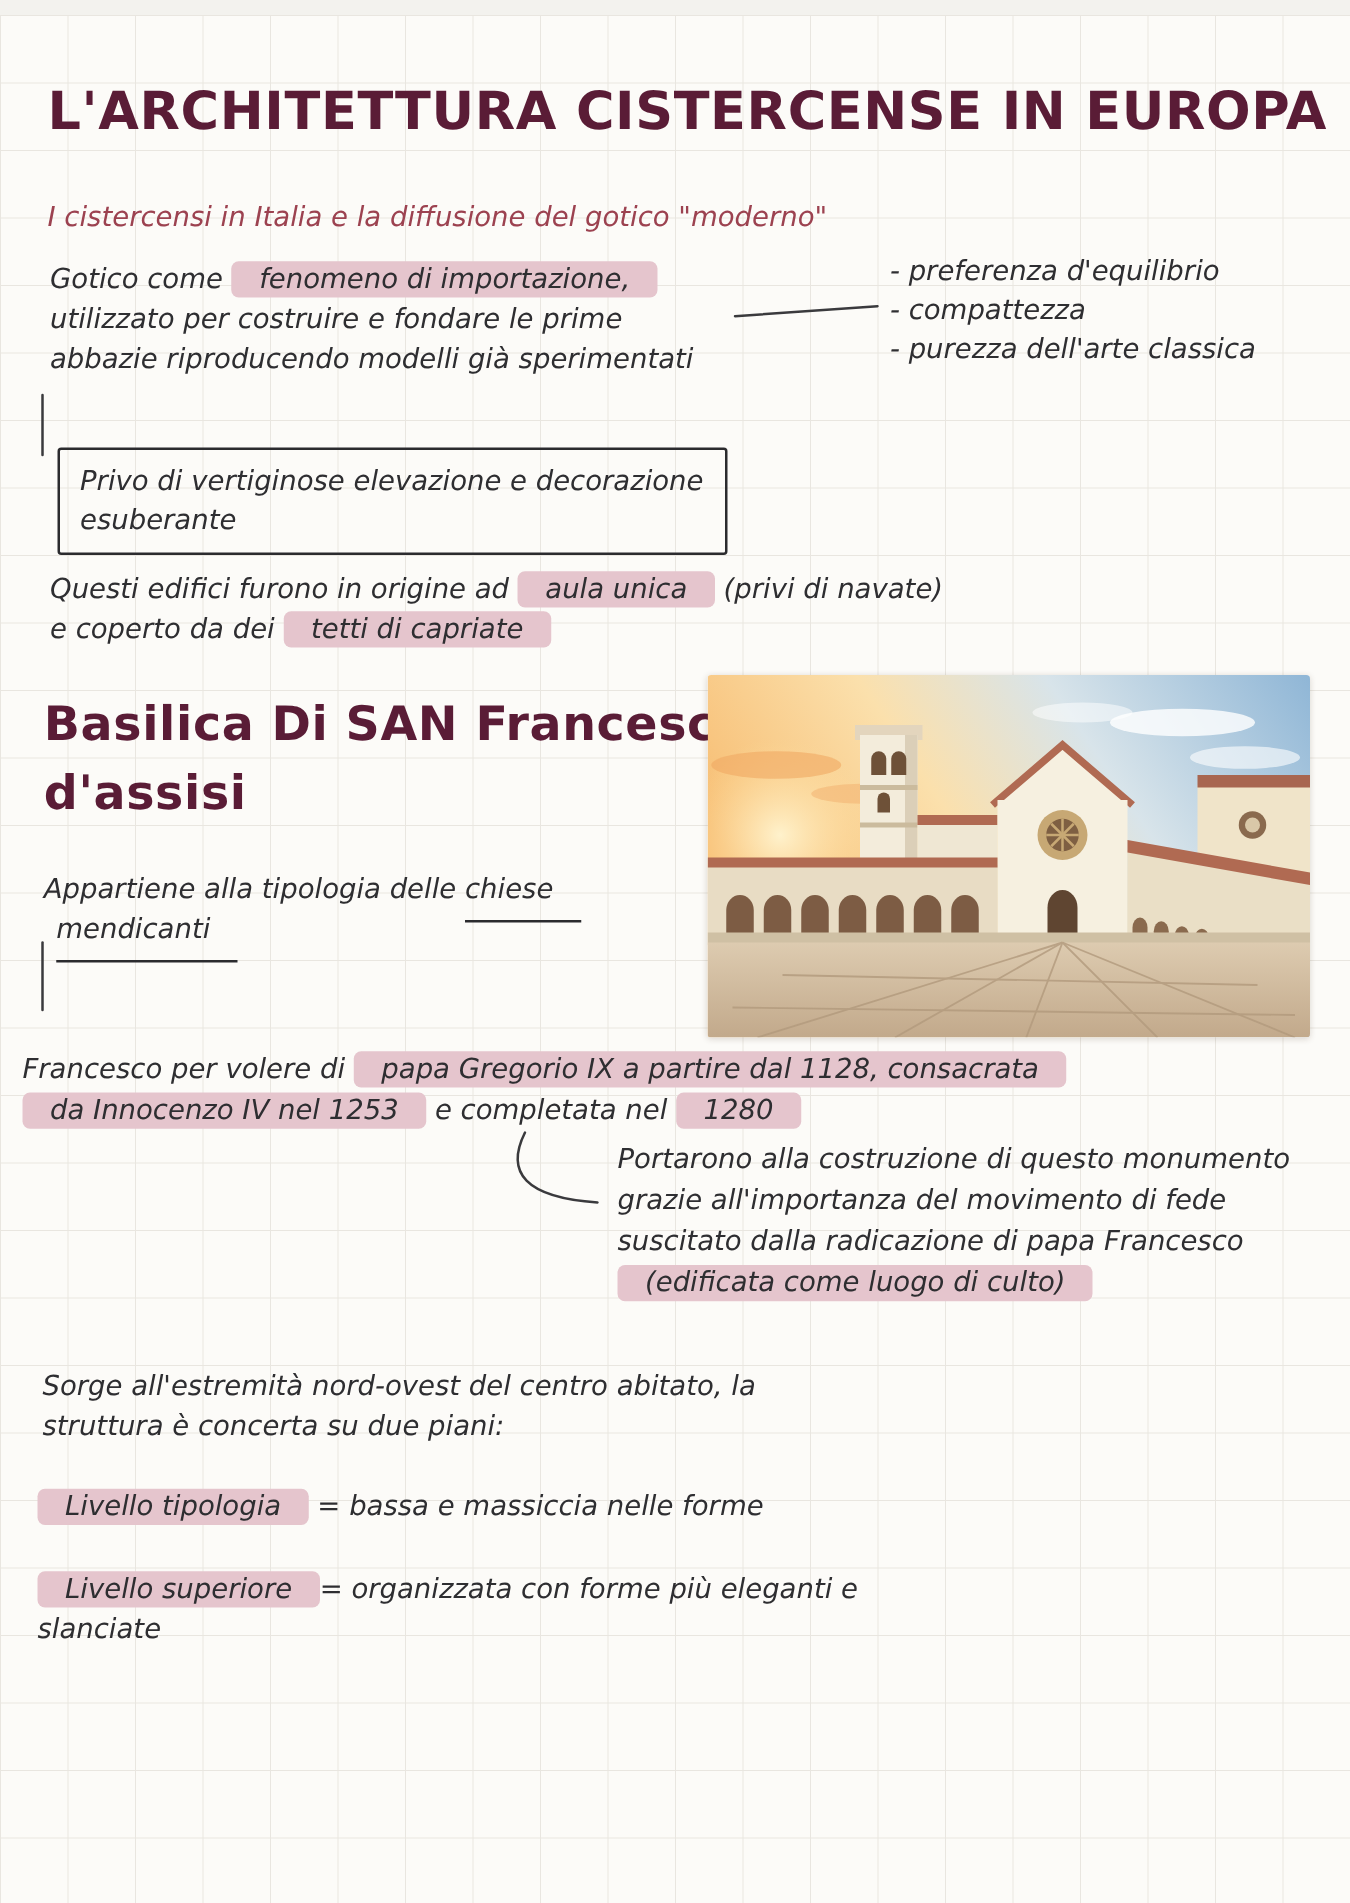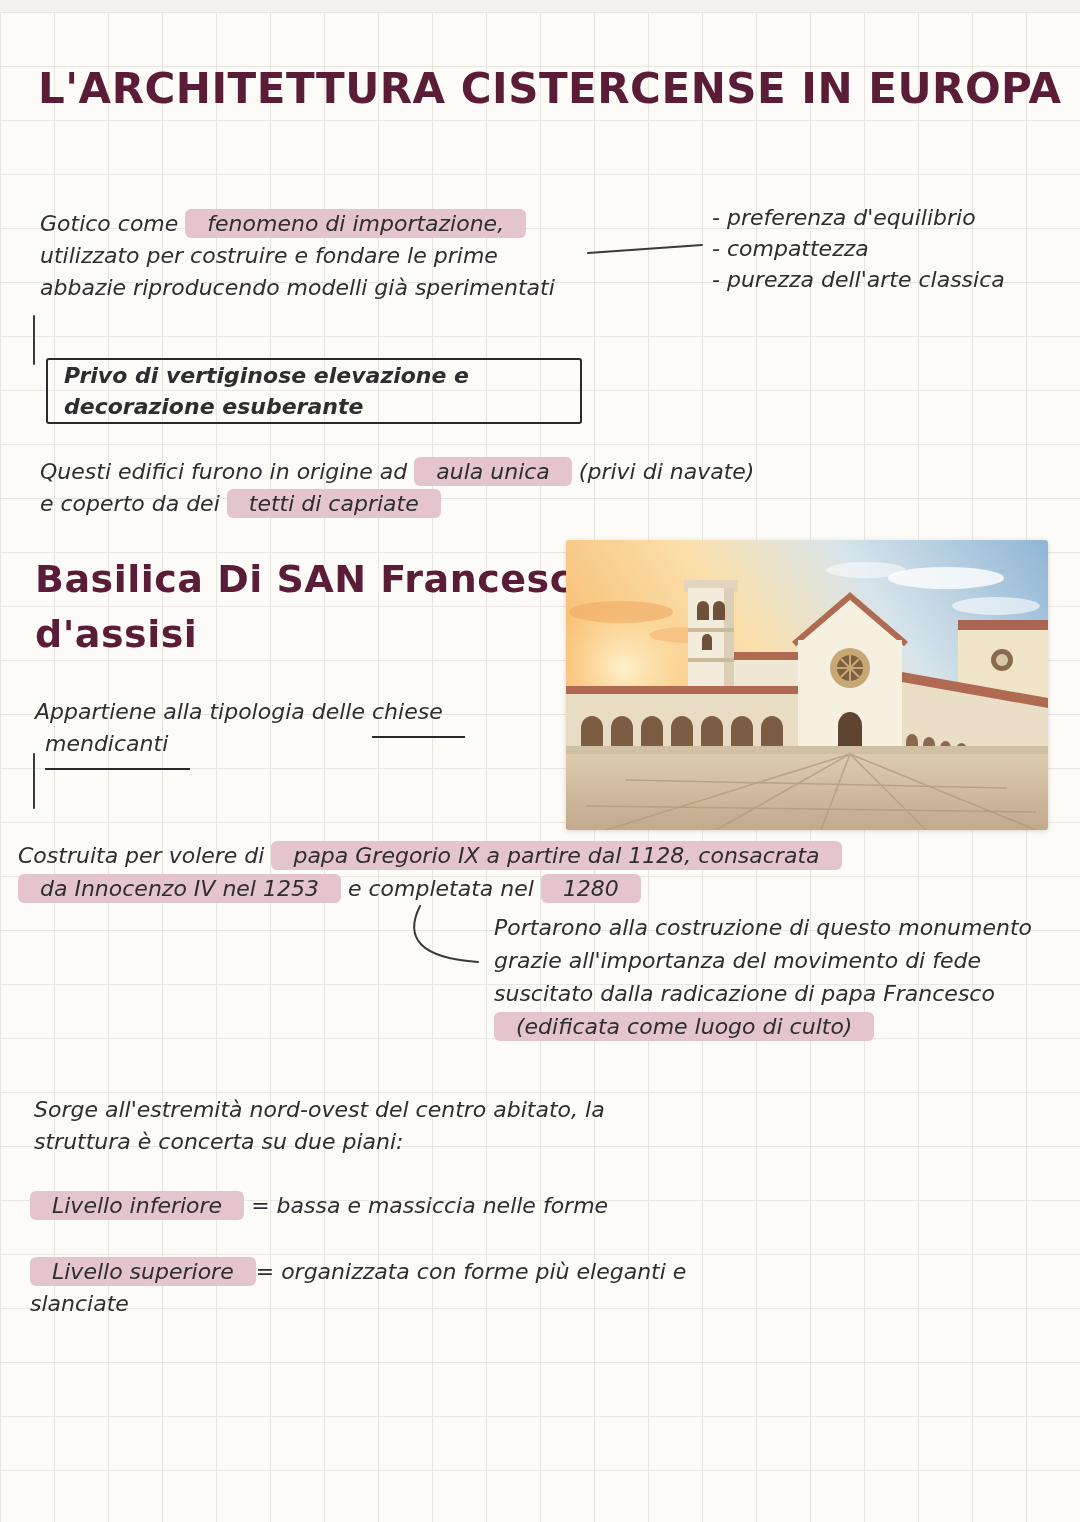--- a/index.html
+++ b/index.html
@@ -12,39 +12,40 @@
     background-size:54px 54px;
     font-family:"DejaVu Sans", sans-serif;
     overflow:hidden;
   }
   .abs{position:absolute;}
   .hw{font-style:italic;font-size:22px;color:#2e2e31;line-height:32px;white-space:nowrap;}
   .title{font-style:normal;font-weight:800;font-size:42px;color:#5a1c36;white-space:nowrap;letter-spacing:.5px;}
   .h2{font-style:normal;font-weight:800;font-size:38px;color:#5a1c36;white-space:nowrap;letter-spacing:.5px;}
   .maroon{color:#9c4250;}
   .hl{background:#e5c5cd;border-radius:6px;padding:2px 22px;}
-  .box{border:2px solid #2b2b2e;border-radius:3px;padding:0 16px;width:500px;white-space:normal;font-weight:bold;}
+  .box{border:2px solid #2b2b2e;border-radius:3px;padding:10px 16px;width:500px;white-space:normal;}
   .u{border-bottom:2px solid #2b2b2e;padding-bottom:12px;}
   .u-ext{padding-right:22px;}
   svg.strokes{position:absolute;left:0;top:0;pointer-events:none;}
   .photo{border-radius:3px;overflow:hidden;box-shadow:0 1px 5px rgba(60,40,20,.18);line-height:0;}
 </style>
 </head>
 <body>
 
 <div class="page">
 
   <svg class="strokes" width="1080" height="1522" viewBox="0 0 1080 1522">
     <path d="M588 241 L702 233" stroke="#3a3a3d" stroke-width="2" stroke-linecap="round" fill="none"></path>
     <path d="M34 304 L34 352" stroke="#3a3a3d" stroke-width="2" stroke-linecap="round" fill="none"></path>
     <path d="M34 742 L34 796" stroke="#3a3a3d" stroke-width="2" stroke-linecap="round" fill="none"></path>
     <path d="M420 894 C404 926 420 946 478 950" stroke="#3a3a3d" stroke-width="2" stroke-linecap="round" fill="none"></path>
   </svg>
 
   <div class="abs title" style="left:38px;top:52px">L'ARCHITETTURA CISTERCENSE IN EUROPA</div>
+  <div class="abs hw maroon" style="left:38px;top:147px">I cistercensi in Italia e la diffusione del gotico "moderno"</div>
 
   <div class="abs hw" style="left:40px;top:196px"><span>Gotico come </span><span class="hl">fenomeno di importazione,</span></div>
   <div class="abs hw" style="left:40px;top:260px">abbazie riproducendo modelli già sperimentati</div>
   <div class="abs hw" style="left:40px;top:228px">utilizzato per costruire e fondare le prime</div>
 
   <div class="abs hw" style="left:712px;top:190px;line-height:31px">
     <div>- preferenza d'equilibrio</div>
     <div>- compattezza</div>
     <div>- purezza dell'arte classica</div>
   </div>
@@ -156,29 +157,29 @@
           <line x1="60" y1="240" x2="440" y2="248"></line>
           <line x1="20" y1="266" x2="470" y2="272"></line>
         </g>
       </g>
     </svg>
   </div>
 
   <div class="abs hw" style="left:35px;top:684px"><span>Appartiene alla tipologia delle </span><span class="u u-ext">chiese</span></div>
   <div class="abs hw" style="left:45px;top:716px"><span class="u u-ext">mendicanti</span></div>
 
-  <div class="abs hw" style="left:18px;top:828px"><span>Costruita per volere di </span><span class="hl">papa Gregorio IX a partire dal 1128, consacrata</span></div>
+  <div class="abs hw" style="left:18px;top:828px"><span>Francesco per volere di </span><span class="hl">papa Gregorio IX a partire dal 1128, consacrata</span></div>
   <div class="abs hw" style="left:18px;top:861px"><span class="hl">da Innocenzo IV nel 1253</span><span> e completata nel </span><span class="hl">1280</span></div>
 
   <div class="abs hw" style="left:494px;top:900px">Portarono alla costruzione di questo monumento</div>
   <div class="abs hw" style="left:494px;top:933px">grazie all'importanza del movimento di fede</div>
   <div class="abs hw" style="left:494px;top:966px">suscitato dalla radicazione di papa Francesco</div>
   <div class="abs hw" style="left:494px;top:999px"><span class="hl">(edificata come luogo di culto)</span></div>
 
   <div class="abs hw" style="left:34px;top:1082px">Sorge all'estremità nord-ovest del centro abitato, la</div>
   <div class="abs hw" style="left:34px;top:1114px">struttura è concerta su due piani:</div>
 
-  <div class="abs hw" style="left:30px;top:1178px"><span class="hl">Livello inferiore</span><span> = bassa e massiccia nelle forme</span></div>
+  <div class="abs hw" style="left:30px;top:1178px"><span class="hl">Livello tipologia</span><span> = bassa e massiccia nelle forme</span></div>
 
   <div class="abs hw" style="left:30px;top:1244px"><span class="hl">Livello superiore</span><span>= organizzata con forme più eleganti e</span></div>
   <div class="abs hw" style="left:30px;top:1276px">slanciate</div>
 
 </div>
 
 </body></html>

